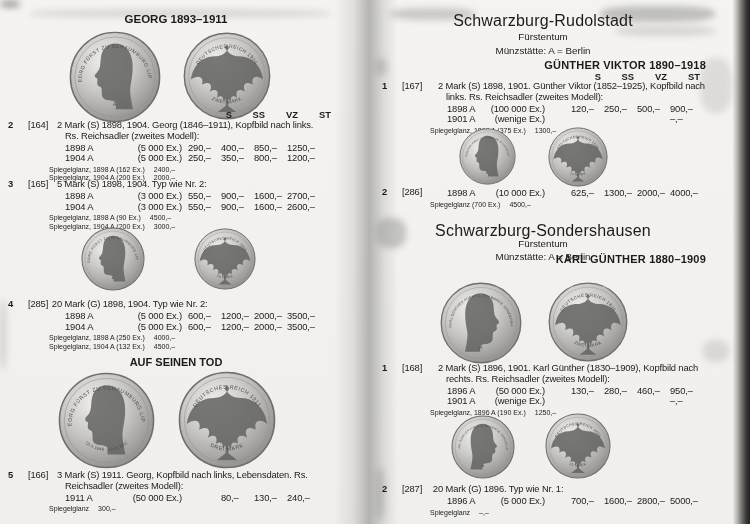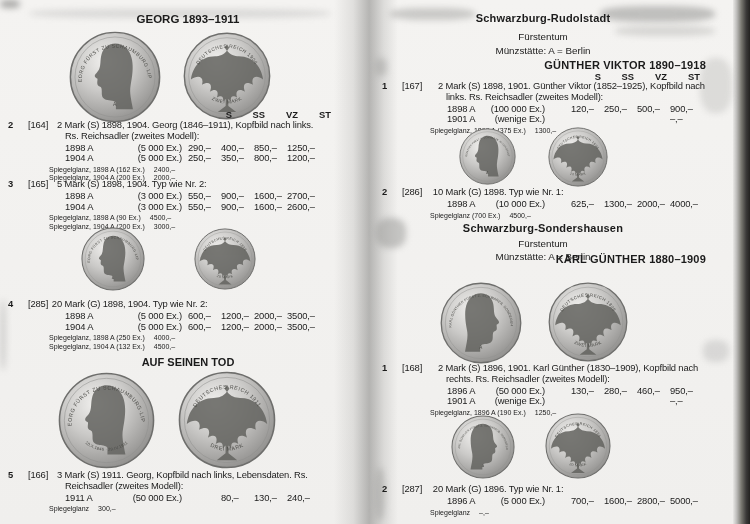--- a/index.html
+++ b/index.html
@@ -8,23 +8,23 @@
     background:linear-gradient(#f4f3f1,#f0efed);
     font-family:"Liberation Sans",sans-serif;color:#1b1b1b;
   }
   
   .gutter{position:absolute;left:334px;top:0;width:64px;height:524px;
     background:linear-gradient(90deg,rgba(0,0,0,0) 0%,rgba(120,120,118,.16) 30%,rgba(88,88,86,.40) 55%,rgba(140,140,138,.22) 78%,rgba(0,0,0,0) 100%);}
   .edge{position:absolute;left:733px;top:0;width:17px;height:524px;
     background:linear-gradient(90deg,#e9e8e6 0%,#bdbcba 22%,#77766f 50%,#3a3938 78%,#232220 100%);}
   .smudge{position:absolute;border-radius:40%;filter:blur(3px);}
   
-  .l-head{position:absolute;left:16px;width:344px;text-align:center;font-weight:bold;}
+  .l-head{position:absolute;left:4px;width:344px;text-align:center;font-weight:bold;}
   .r-head{position:absolute;left:380px;width:326px;text-align:center;}
-  .fs-big{font-size:11px;font-weight:bold;letter-spacing:.2px;}
+  .fs-big{font-size:16px;font-weight:normal;letter-spacing:.2px;}
   .fs-ruler{font-size:11px;font-weight:bold;letter-spacing:.2px;text-align:right;}
   .fs-sub{font-size:9.8px;}
   .t-left{font-size:11.5px;}
   
   .colheads{position:absolute;display:grid;grid-template-columns:repeat(4,33px);font-size:9.4px;font-weight:bold;}
   .colheads span{text-align:right;padding-right:3px;box-sizing:border-box;}
   
   .entry{position:absolute;left:0;width:750px;font-size:9.4px;line-height:10.8px;letter-spacing:-0.15px;}
   .e-num{position:absolute;font-weight:bold;}
   .e-ref{position:absolute;}
@@ -388,21 +388,20 @@
       <use href="#eagle" class="motif"></use>
       <text class="rim"><textPath href="#t7" startOffset="50%" text-anchor="middle">DEUTSCHES REICH 1898</textPath></text>
       <text class="rim"><textPath href="#b7" startOffset="50%" text-anchor="middle">10 MARK</textPath></text>
     </svg>
   </div>
 
   <div class="entry pg-r" style="top:187px">
     <div class="e-num">2</div>
     <div class="e-ref">[286]</div>
     <div class="e-body">
-      <div class="desc"><span class="denom">10</span> <span>Mark (G) 1898. Typ wie Nr. 1:</span></div>
       <div class="rows">
         <div class="row">
           <span class="year">1898 A</span>
           <span class="ex">(10 000 Ex.)</span>
           <span class="prices">
               <span>625,–</span>
               <span>1300,–</span>
               <span>2000,–</span>
               <span>4000,–</span>
             </span>

